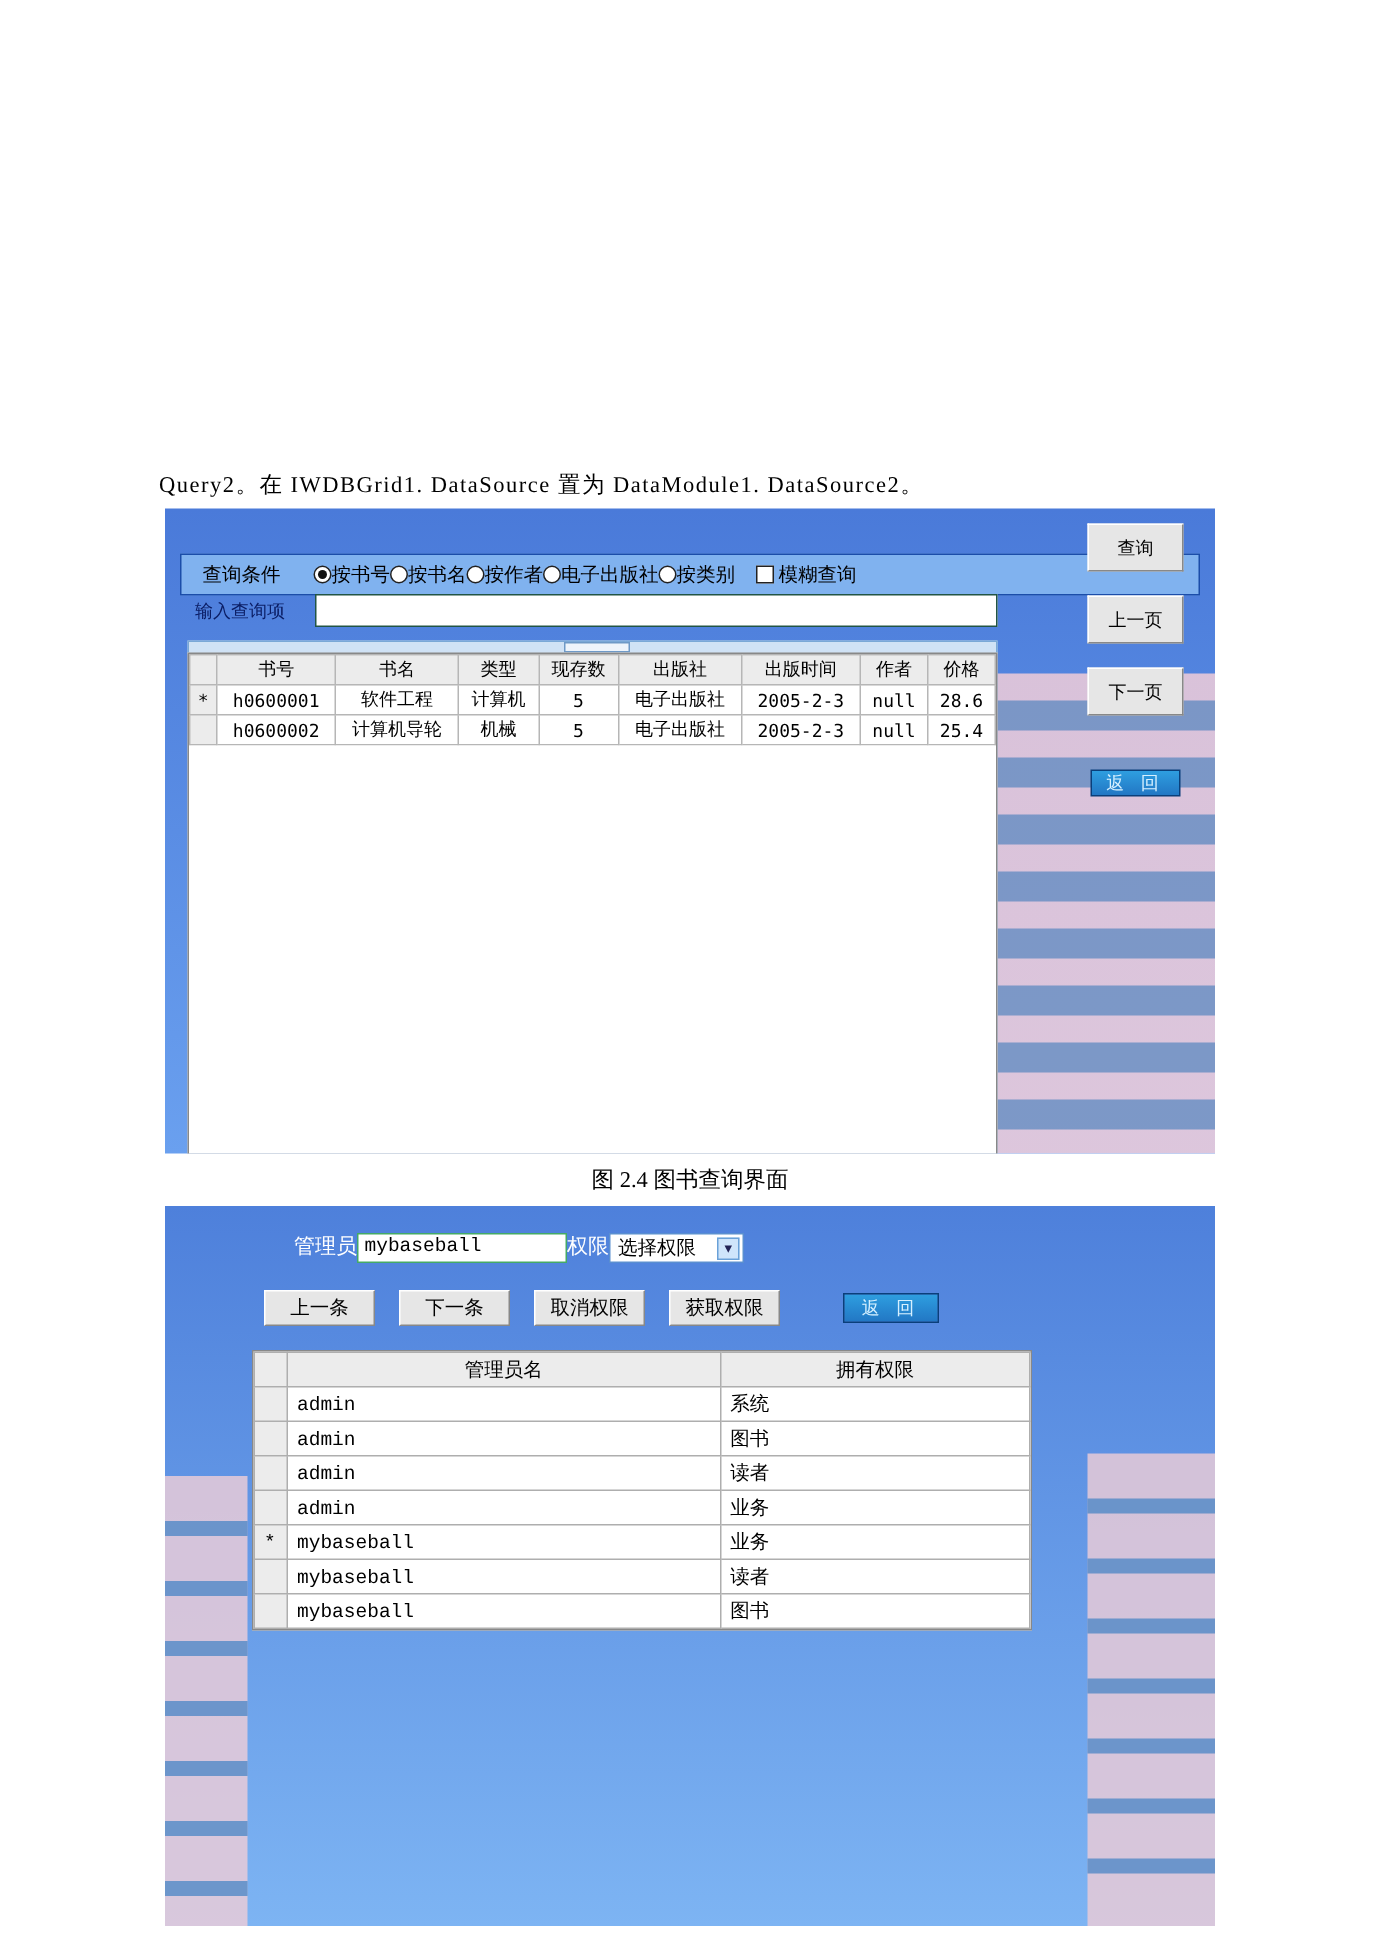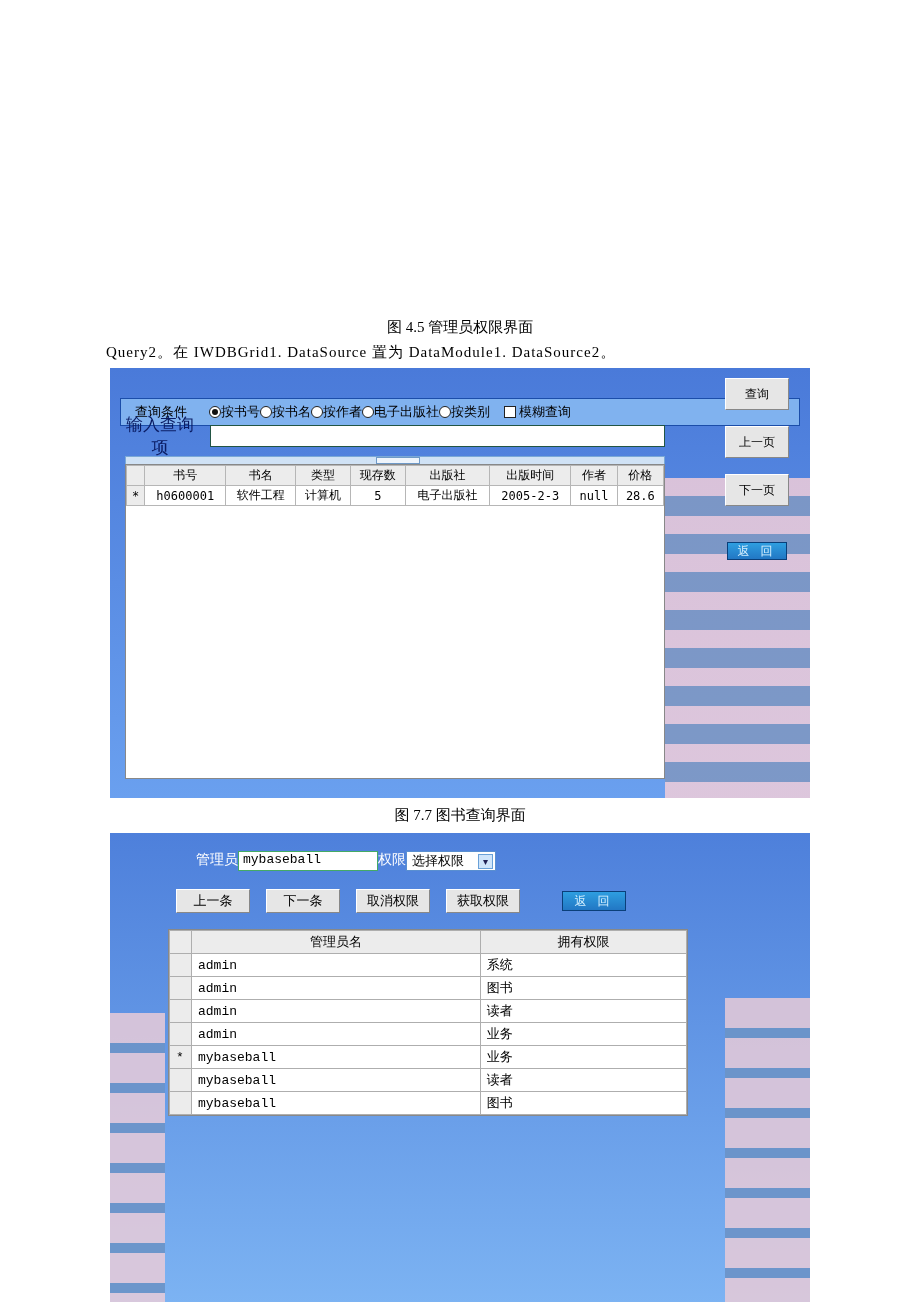--- a/index.html
+++ b/index.html
@@ -109,21 +109,21 @@
   }
   .inp-row {
     position: absolute;
     left: 10px;
     top: 50px;
     right: 10px;
     height: 36px;
     display: flex;
     align-items: center;
     gap: 10px;
-    font-size: 17px;
+    font-size: 12px;
   }
   .inp-label {
     width: 80px;
     color: #0a1c63;
     text-align: center;
   }
   .text-input {
     flex: 0 0 455px;
     height: 22px;
     background: #fff;
@@ -319,21 +319,20 @@
     font-family: "SimSun", serif;
   }
   .pmark { width: 22px; background: #ececec !important; text-align: center; }
 </style>
 </head>
 <body>
 
 <div class="page">
   <div class="blank-top"></div>
 
-  <div class="caption">图 4.5  管理员权限界面</div>
   <div class="body-line">Query2。在 IWDBGrid1. DataSource 置为 DataModule1. DataSource2。</div>
 
   <div class="panel1">
     <div class="p1-bg-building"></div>
     <div class="p1-bg-stripes">
       <div class="stripe"></div>
         <div class="stripe"></div>
         <div class="stripe"></div>
       <div class="stripe"></div>
         <div class="stripe"></div>
@@ -396,27 +395,38 @@
             <td class="rowmark">*</td>
             <td>h0600001</td>
             <td>软件工程</td>
             <td>计算机</td>
             <td>5</td>
             <td>电子出版社</td>
             <td>2005-2-3</td>
             <td>null</td>
             <td>28.6</td>
           </tr>
+          <tr>
+            <td class="rowmark"></td>
+            <td>h0600002</td>
+            <td>计算机导轮</td>
+            <td>机械</td>
+            <td>5</td>
+            <td>电子出版社</td>
+            <td>2005-2-3</td>
+            <td>null</td>
+            <td>25.4</td>
+          </tr>
         </tbody>
       </table>
       <div class="grid-blank"></div>
     </div>
   </div>
 
-  <div class="caption">图 7.7  图书查询界面</div>
+  <div class="caption">图 2.4  图书查询界面</div>
 
   <div class="panel2">
     <div class="p2-left-bg"></div>
     <div class="p2-right-bg"></div>
     <div class="p2-left-stripes">
       <div class="stripe2"></div>
         <div class="stripe2"></div>
         <div class="stripe2"></div>
       <div class="stripe2"></div>
         <div class="stripe2"></div>

